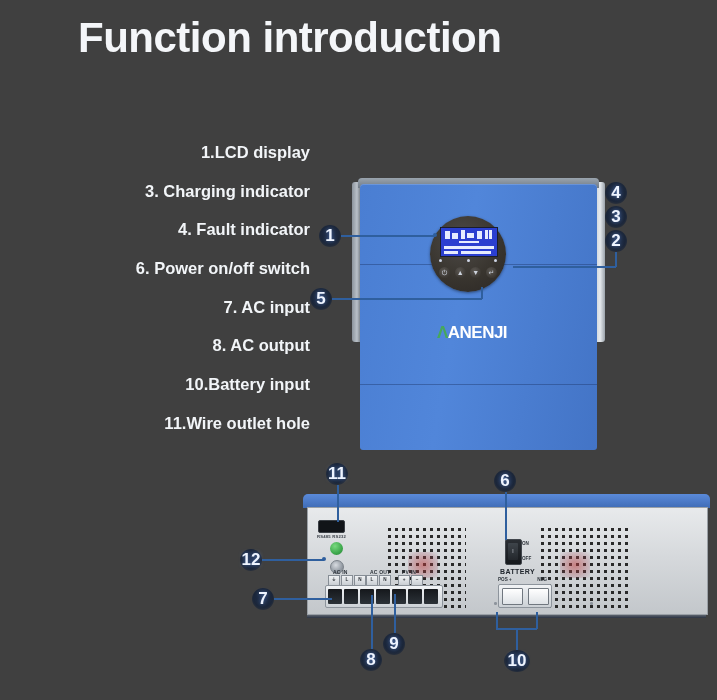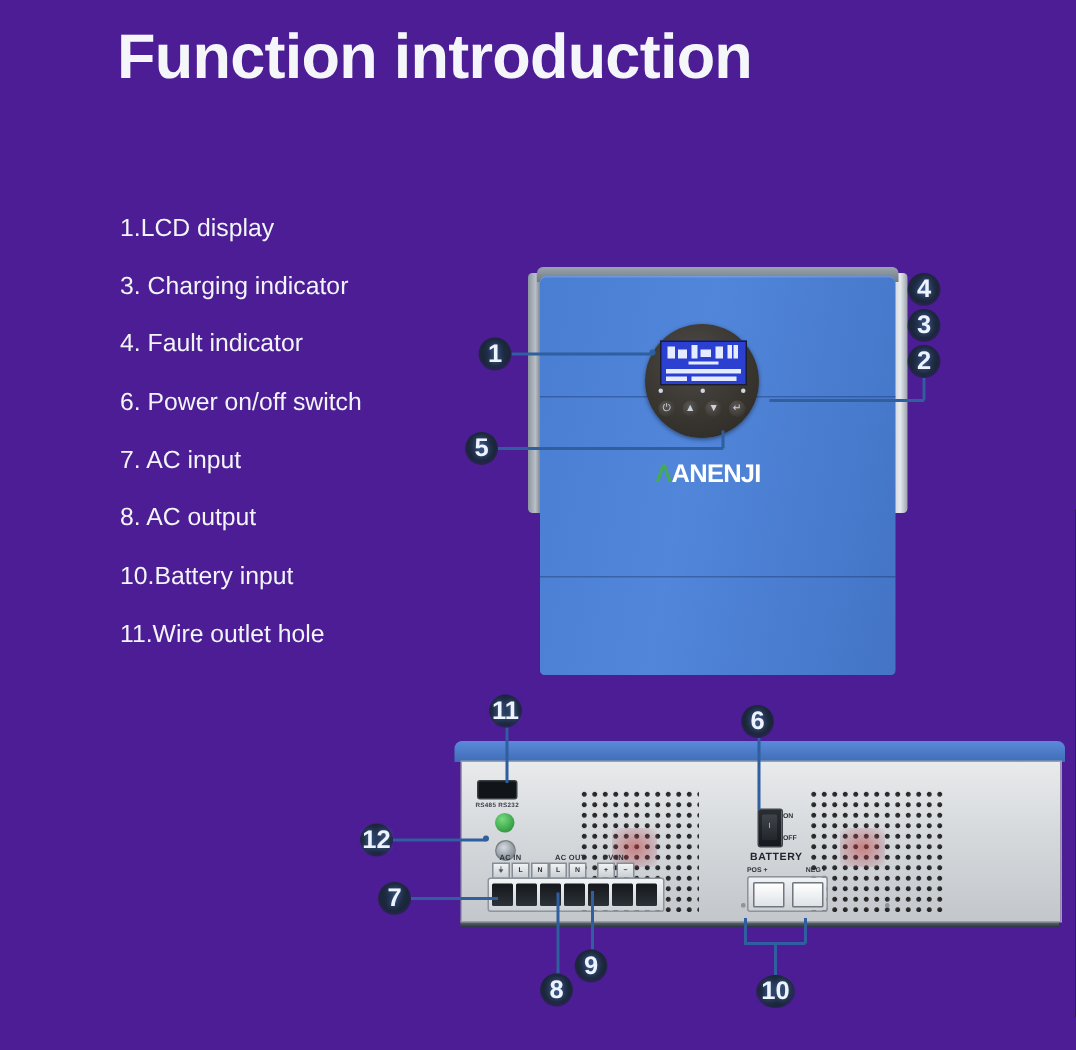--- a/index.html
+++ b/index.html
@@ -4,21 +4,21 @@
 <style>
   html, body {
     margin: 0;
     padding: 0;
     background: #161d29;
   }
   #page {
     position: relative;
     width: 717px;
     height: 700px;
-    background: #4c1d95;
+    background: #404040;
     overflow: hidden;
     font-family: "Liberation Sans", sans-serif;
     color: #ffffff;
   }
 
   
   #page-title {
     position: absolute;
     left: 78px;
     top: 14px;
@@ -31,25 +31,26 @@
 
   
   #feature-list {
     position: absolute;
     left: 80px;
     top: 144px;
     width: 230px;
   }
   .feature-item {
     font-size: 16.5px;
-    font-weight: normal;
+    font-weight: bold;
     color: #f2f5f8;
     line-height: 1;
     margin-bottom: 22.2px;
     white-space: nowrap;
+    text-align: right;
   }
 
   
   .callout {
     position: absolute;
     font-size: 17px;
     font-weight: bold;
     color: #eef4ff;
     text-align: center;
     line-height: 22px;
@@ -161,21 +162,21 @@
     width: 11px; height: 11px;
     border-radius: 50%;
     background: radial-gradient(circle at 40% 35%, #5b5752 0%, #3c3833 70%);
     color: #cdd3dd;
     font-size: 7px;
     line-height: 11px;
     text-align: center;
   }
   #logo {
     position: absolute;
-    left: 70px; top: 128px;
+    left: 70px; top: 145px;
     width: 100px;
     text-align: center;
     font-size: 17px;
     font-weight: bold;
     letter-spacing: -0.5px;
     color: #ffffff;
     white-space: nowrap;
   }
   #logo .mark { color: #46a85a; }
 

